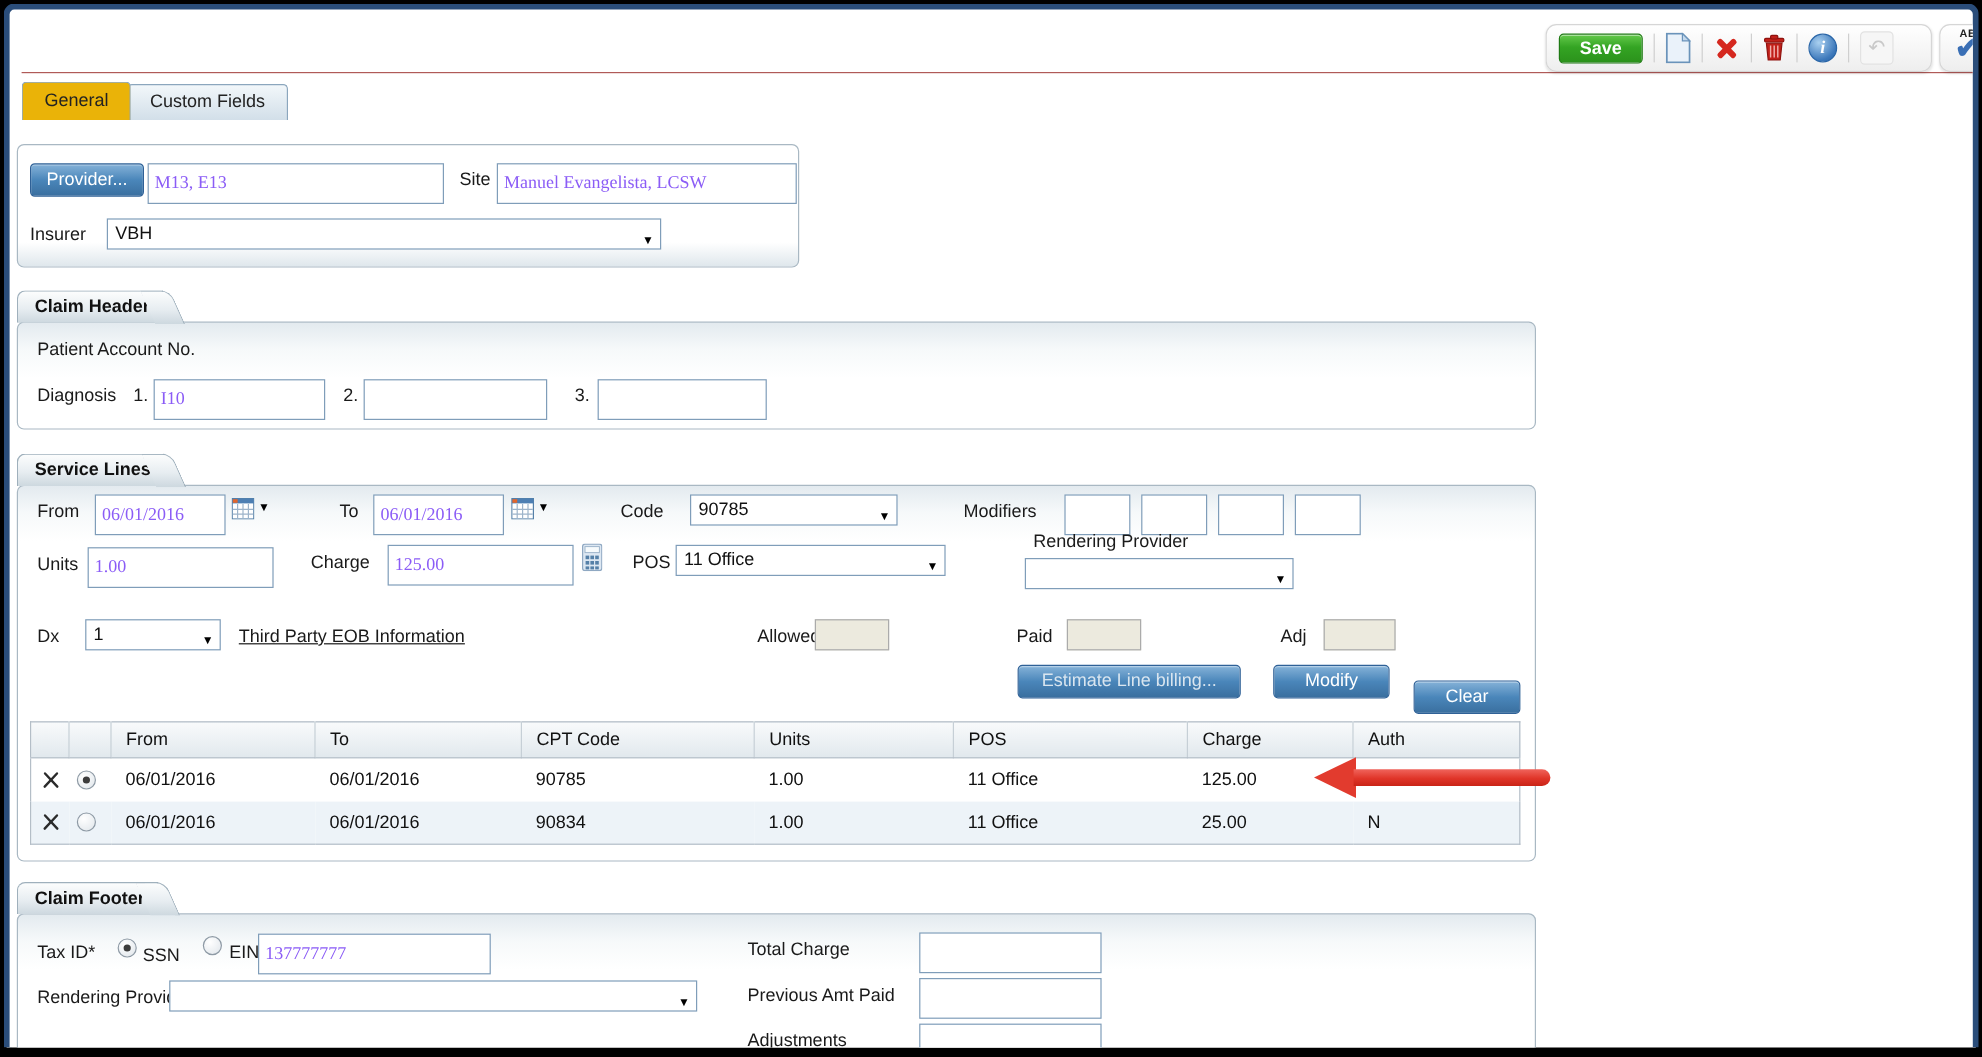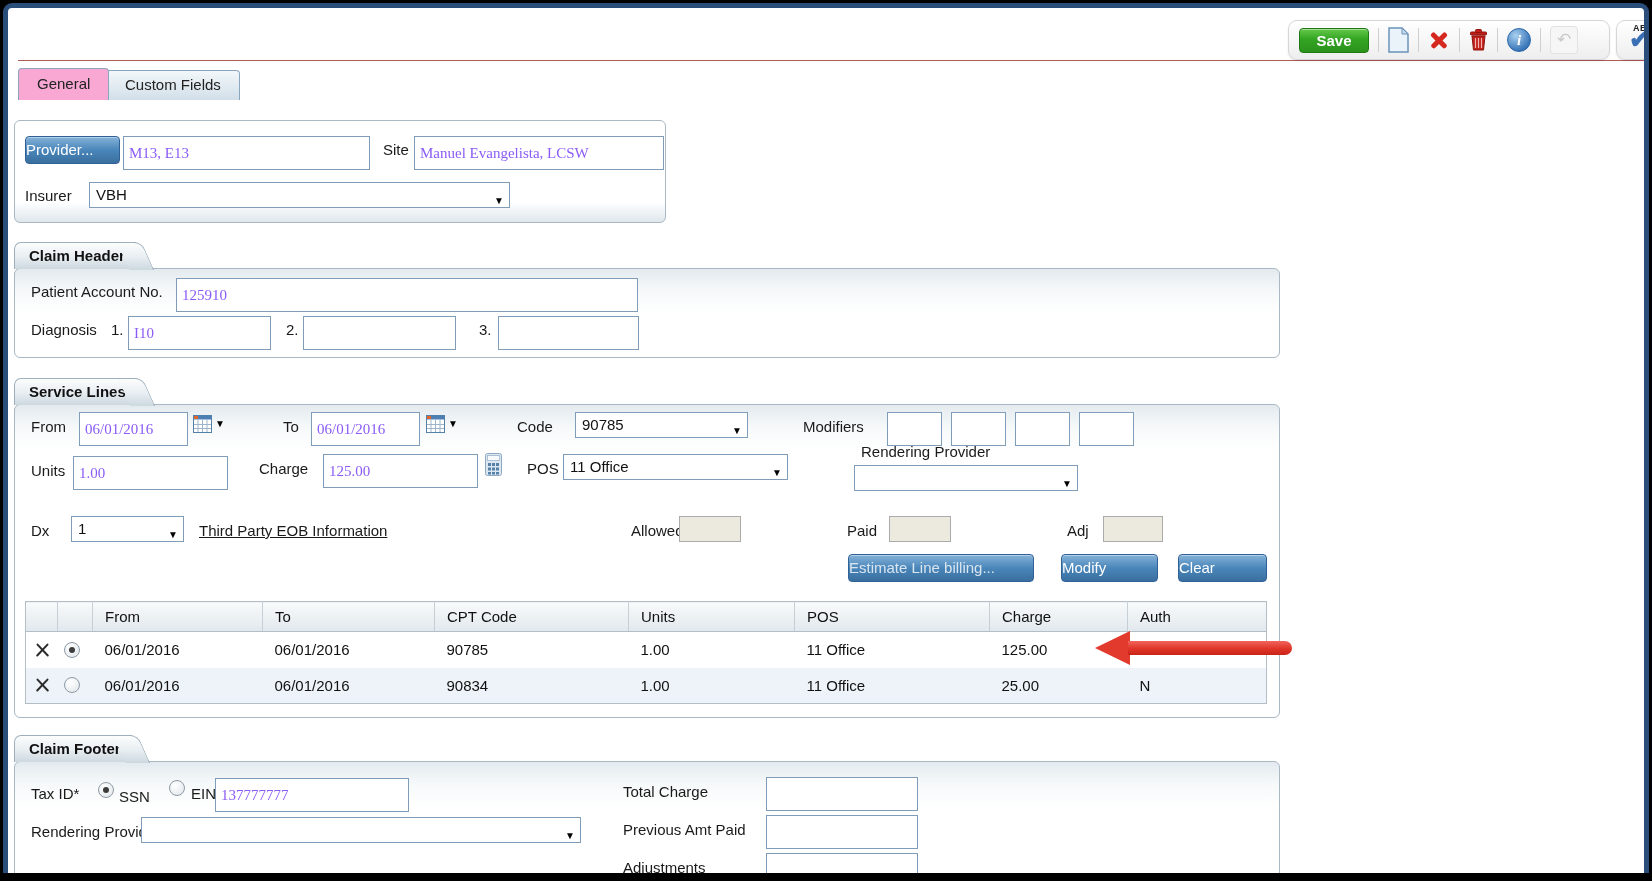--- a/index.html
+++ b/index.html
@@ -10,21 +10,21 @@
   .abs{position:absolute;}
   .lbl{position:absolute;font-size:15px;color:#1a1a1a;white-space:nowrap;}
 
   
   .page-title{position:absolute;left:14px;top:14px;font-size:27px;color:#c00000;}
   .title-rule{position:absolute;left:10px;top:52px;width:1626px;height:1px;background:#b05a58;}
 
   
   .top-tab{position:absolute;font-size:15px;color:#222;border:1px solid #8ba6bd;border-bottom:none;
            border-radius:4px 4px 0 0;padding:0 18px;line-height:30px;height:32px;}
-  .top-tab.active{background:#f9a8d4;top:60px;z-index:2;}
+  .top-tab.active{background:#eab308;top:60px;z-index:2;}
   .top-tab.inactive{background:linear-gradient(180deg,#f2f7fa,#d2dfe9);top:62px;height:30px;line-height:28px;}
 
   
   .tb-group{position:absolute;top:12px;height:40px;background:linear-gradient(180deg,#ffffff,#eeeeee);
             border:1px solid #d6d6d6;border-radius:9px;box-shadow:0 1px 2px rgba(0,0,0,.10);
             display:flex;align-items:center;padding:0 10px;gap:9px;}
   .tb-sep{width:1px;height:24px;background:#cfcfcf;}
   .btn-save{width:70px;height:25px;border:1px solid #1f7a14;border-radius:4px;color:#fff;font-weight:bold;
             font-size:15px;text-align:center;line-height:23px;
             background:linear-gradient(180deg,#63c94a,#34a423 45%,#2b921c);box-shadow:inset 0 1px 0 rgba(255,255,255,.45);}
@@ -53,21 +53,21 @@
          transform:skewX(24deg);}
 
   
   .inp{position:absolute;height:26px;border:1px solid #7f9db9;background:#fff;font-size:15px;color:#8b5cf6;
        padding:16px 5px;outline:none;font-family:Liberation Serif, serif;}
   .inp-beige{position:absolute;height:26px;border:1px solid #ababab;background:#eceade;}
   .fselect{position:absolute;height:26px;border:1px solid #7f9db9;background:#fff;font-size:15px;color:#111;
        padding:0 20px 0 6px;line-height:24px;white-space:nowrap;overflow:hidden;}
   .fselect .arr{position:absolute;right:5px;top:6px;font-size:10px;color:#000;}
   .btn-blue{position:absolute;height:28px;border:1px solid #2f6197;border-radius:4px;color:#fff;font-size:15px;
-       text-align:left;line-height:26px;background:linear-gradient(180deg,#85b2d8,#4a86ba 50%,#3a6f9f);
+       text-align:center;line-height:26px;background:linear-gradient(180deg,#85b2d8,#4a86ba 50%,#3a6f9f);
        box-shadow:inset 0 1px 0 rgba(255,255,255,.4);}
   .btn-blue.dim{color:#d9e5ef;}
   .link{position:absolute;font-size:15px;color:#1a1a1a;text-decoration:underline;white-space:nowrap;text-align:center;}
 
   .radio{position:absolute;width:16px;height:16px;border-radius:50%;border:1px solid #8e9aa5;
          background:radial-gradient(circle at 35% 30%,#ffffff,#dfe5ea);}
   .radio.checked::after{content:'';position:absolute;left:4px;top:4px;width:6px;height:6px;border-radius:50%;background:#3c3c3c;}
 
   .cal-arr{position:absolute;font-size:10px;color:#000;}
 
@@ -128,30 +128,29 @@
 
   <div class="top-tab active" style="left:10px;">General</div>
   <div class="top-tab inactive" style="left:98px;">Custom Fields</div>
 
   <div class="panel" style="left:6px;top:112px;width:652px;height:103px;background:linear-gradient(0deg,#dfe7ec,#ffffff 20px);">
     <div class="btn-blue" style="left:10px;top:15px;width:95px;">Provider...</div>
     <input class="inp" style="left: 108px; top: 15px; width: 247px;" value="M13, E13">
     <span class="lbl" style="left:368px;top:20px;">Site</span>
     <input class="inp" style="left: 399px; top: 15px; width: 250px;" value="Manuel Evangelista, LCSW">
     <span class="lbl" style="left:10px;top:66px;">Insurer</span>
-    <div class="fselect" style="left:74px;top:61px;width:421px;">
+    <div class="fselect" style="left:74px;top:61px;width:462px;">
       <span>VBH</span>
       <span class="arr">▼</span>
     </div>
   </div>
 
   <div class="panel-tab" style="left:6px;top:234px;text-align:center;">Claim Header</div>
   <div class="panel" style="left:6px;top:260px;width:1266px;height:90px;">
     <span class="lbl" style="left:16px;top:14px;">Patient Account No.</span>
-    <input class="inp" style="left: 161px; top: 9px; width: 462px;" value="125910">
     <span class="lbl" style="left:16px;top:52px;">Diagnosis</span>
     <span class="lbl" style="left:96px;top:52px;">1.</span>
     <input class="inp" style="left: 113px; top: 47px; width: 143px;" value="I10">
     <span class="lbl" style="left:271px;top:52px;">2.</span>
     <input class="inp" style="left: 288px; top: 47px; width: 153px;" value="">
     <span class="lbl" style="left:464px;top:52px;">3.</span>
     <input class="inp" style="left: 483px; top: 47px; width: 141px;" value="">
   </div>
 
   <div class="panel-tab" style="left:6px;top:370px;">Service Lines</div>
@@ -224,21 +223,21 @@
     <a class="link" style="left:184px;top:117px;">Third Party EOB Information</a>
     <span class="lbl" style="left:616px;top:117px;">Allowed</span>
     <div class="inp-beige" style="left:664px;top:111px;width:62px;"></div>
     <span class="lbl" style="left:832px;top:117px;">Paid</span>
     <div class="inp-beige" style="left:874px;top:111px;width:62px;"></div>
     <span class="lbl" style="left:1052px;top:117px;">Adj</span>
     <div class="inp-beige" style="left:1088px;top:111px;width:60px;"></div>
 
     <div class="btn-blue dim" style="left:833px;top:149px;width:186px;">Estimate Line billing...</div>
     <div class="btn-blue" style="left:1046px;top:149px;width:97px;">Modify</div>
-    <div class="btn-blue" style="left:1163px;top:149px;width:89px;">Clear</div>
+    <div class="btn-blue" style="left:1163px;top:162px;width:89px;">Clear</div>
 
     <table class="grid" style="left:10px;top:196px;width:1241px;table-layout:fixed;">
       <colgroup>
         <col style="width:32px">
             <col style="width:35px">
             <col style="width:170px">
             <col style="width:172px">
         <col style="width:194px">
             <col style="width:166px">
             <col style="width:195px">

